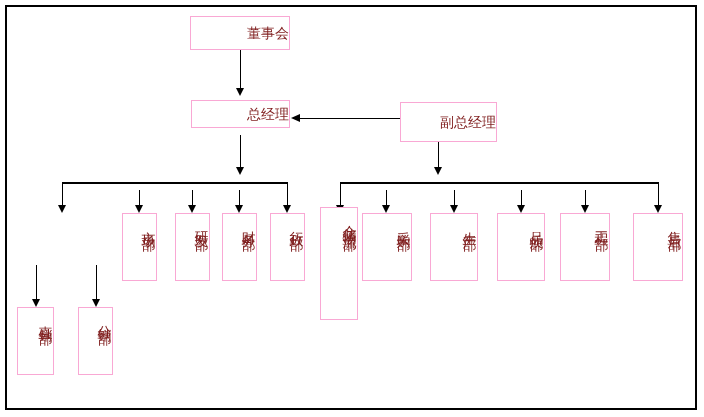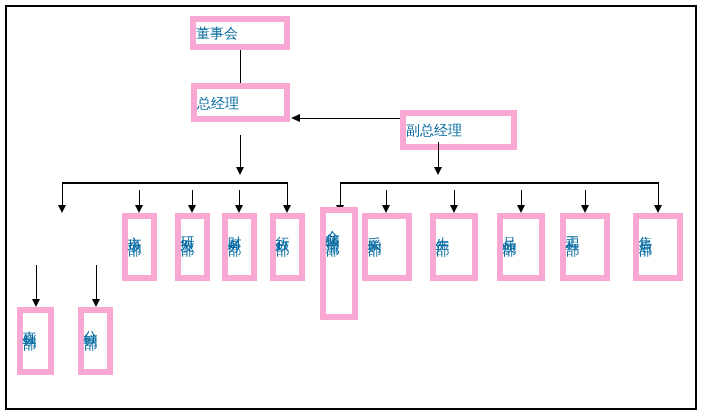--- a/index.html
+++ b/index.html
@@ -23,27 +23,27 @@
     left: 5px;
     top: 5px;
     width: 692px;
     height: 405px;
     border: 2px solid #000000;
     box-sizing: border-box;
   }
   
   .node {
     position: absolute;
-    border: 6px solid #f9a8d4;
+    border: 1px solid #f9a8d4;
     box-sizing: border-box;
     background: #ffffff;
     display: flex;
     align-items: center;
-    justify-content: flex-start;
-    color: #0369a1;
+    justify-content: flex-end;
+    color: #7f1d1d;
     line-height: 1.0;
   }
   .node .label {
     display: block;
     text-align: center;
   }
   
   .node.horiz .label {
     font-size: 14px;
     letter-spacing: 0px;
@@ -103,25 +103,25 @@
 
   <div class="frame"></div>
 
   <div class="node horiz" style="left:190px; top:16px; width:100px; height:34px;">
     <span class="label">董事会</span>
   </div>
 
   <div class="line-v" style="left:240px; top:50px; height:38px;"></div>
   <div class="arrow-down" style="left:236px; top:88px;"></div>
 
-  <div class="node horiz" style="left:191px; top:83px; width:99px; height:39px;">
+  <div class="node horiz" style="left:191px; top:100px; width:99px; height:28px;">
     <span class="label">总经理</span>
   </div>
 
-  <div class="node horiz" style="left:400px; top:110px; width:117px; height:40px;">
+  <div class="node horiz" style="left:400px; top:102px; width:97px; height:40px;">
     <span class="label">副总经理</span>
   </div>
 
   <div class="line-h" style="left:300px; top:118px; width:100px;"></div>
   <div class="arrow-left" style="left:291px; top:114px;"></div>
 
   <div class="line-v" style="left:240px; top:135px; height:32px;"></div>
   <div class="arrow-down" style="left:236px; top:167px;"></div>
   <div class="bus" style="left:62px; top:182px; width:226px;"></div>
 

